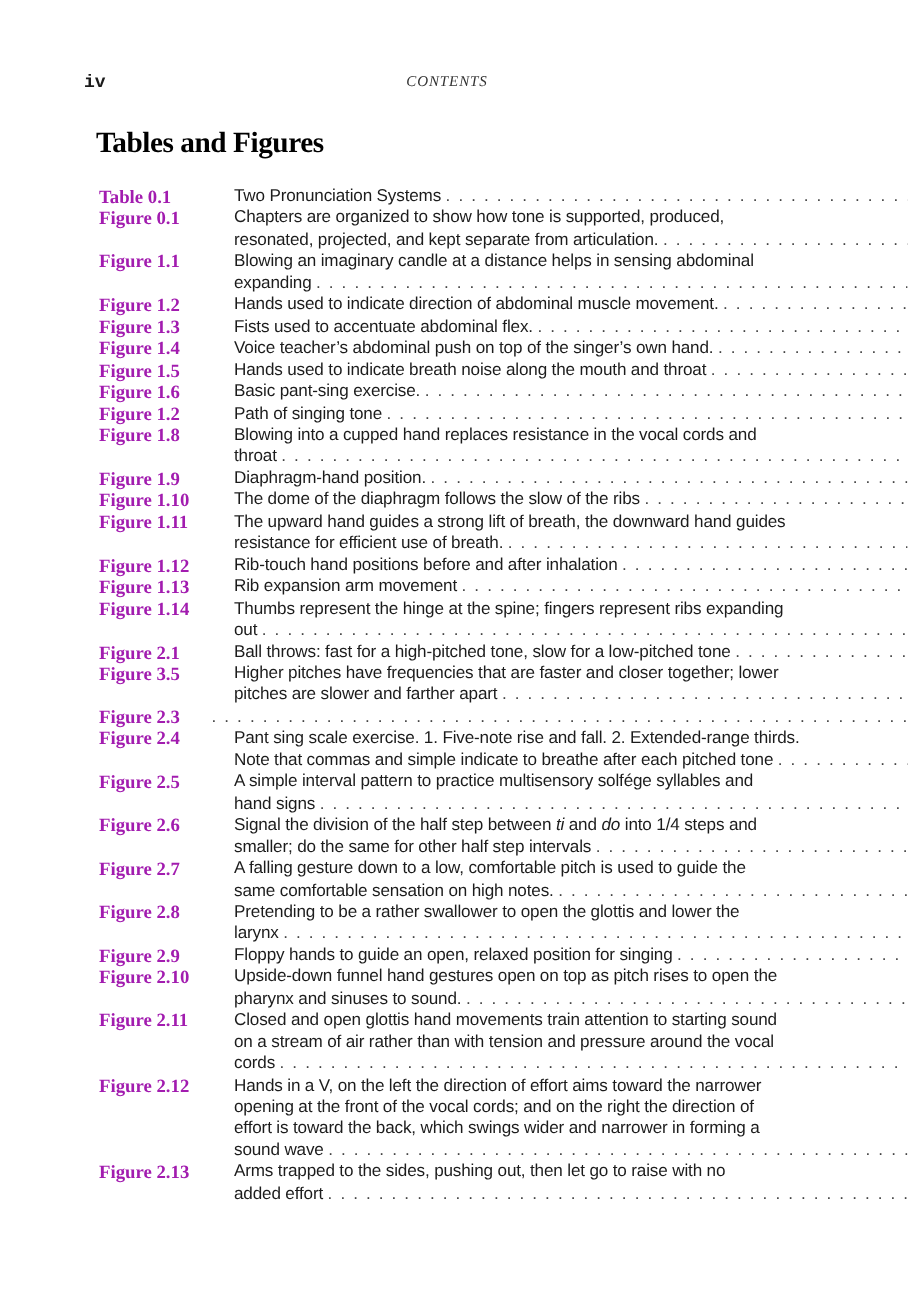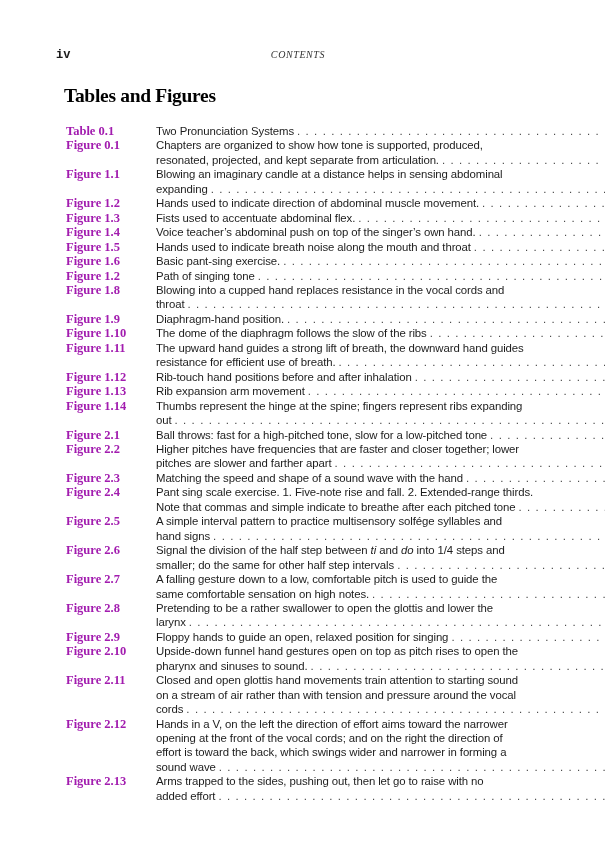--- a/index.html
+++ b/index.html
@@ -200,36 +200,35 @@
     <div class="entry">
       <div class="label">Figure 2.1</div>
       <div class="desc">
         <div class="line">
           <span class="txt">Ball throws: fast for a high-pitched tone, slow for a low-pitched tone</span>
           <span class="leader"></span>
         </div>
       </div>
     </div>
     <div class="entry">
-      <div class="label">Figure 2.2</div>
+      <div class="label">Figure 3.5</div>
       <div class="desc">
         <div class="line">
           <span class="txt">Higher pitches have frequencies that are faster and closer together; lower</span>
         </div>
         <div class="line">
           <span class="txt">pitches are slower and farther apart</span>
           <span class="leader"></span>
         </div>
       </div>
     </div>
     <div class="entry">
       <div class="label">Figure 2.3</div>
       <div class="desc">
         <div class="line">
-          <span class="txt">Matching the speed and shape of a sound wave with the hand</span>
           <span class="leader"></span>
         </div>
       </div>
     </div>
     <div class="entry">
       <div class="label">Figure 2.4</div>
       <div class="desc">
         <div class="line">
           <span class="txt">Pant sing scale exercise. 1. Five-note rise and fall. 2. Extended-range thirds.</span>
         </div>

